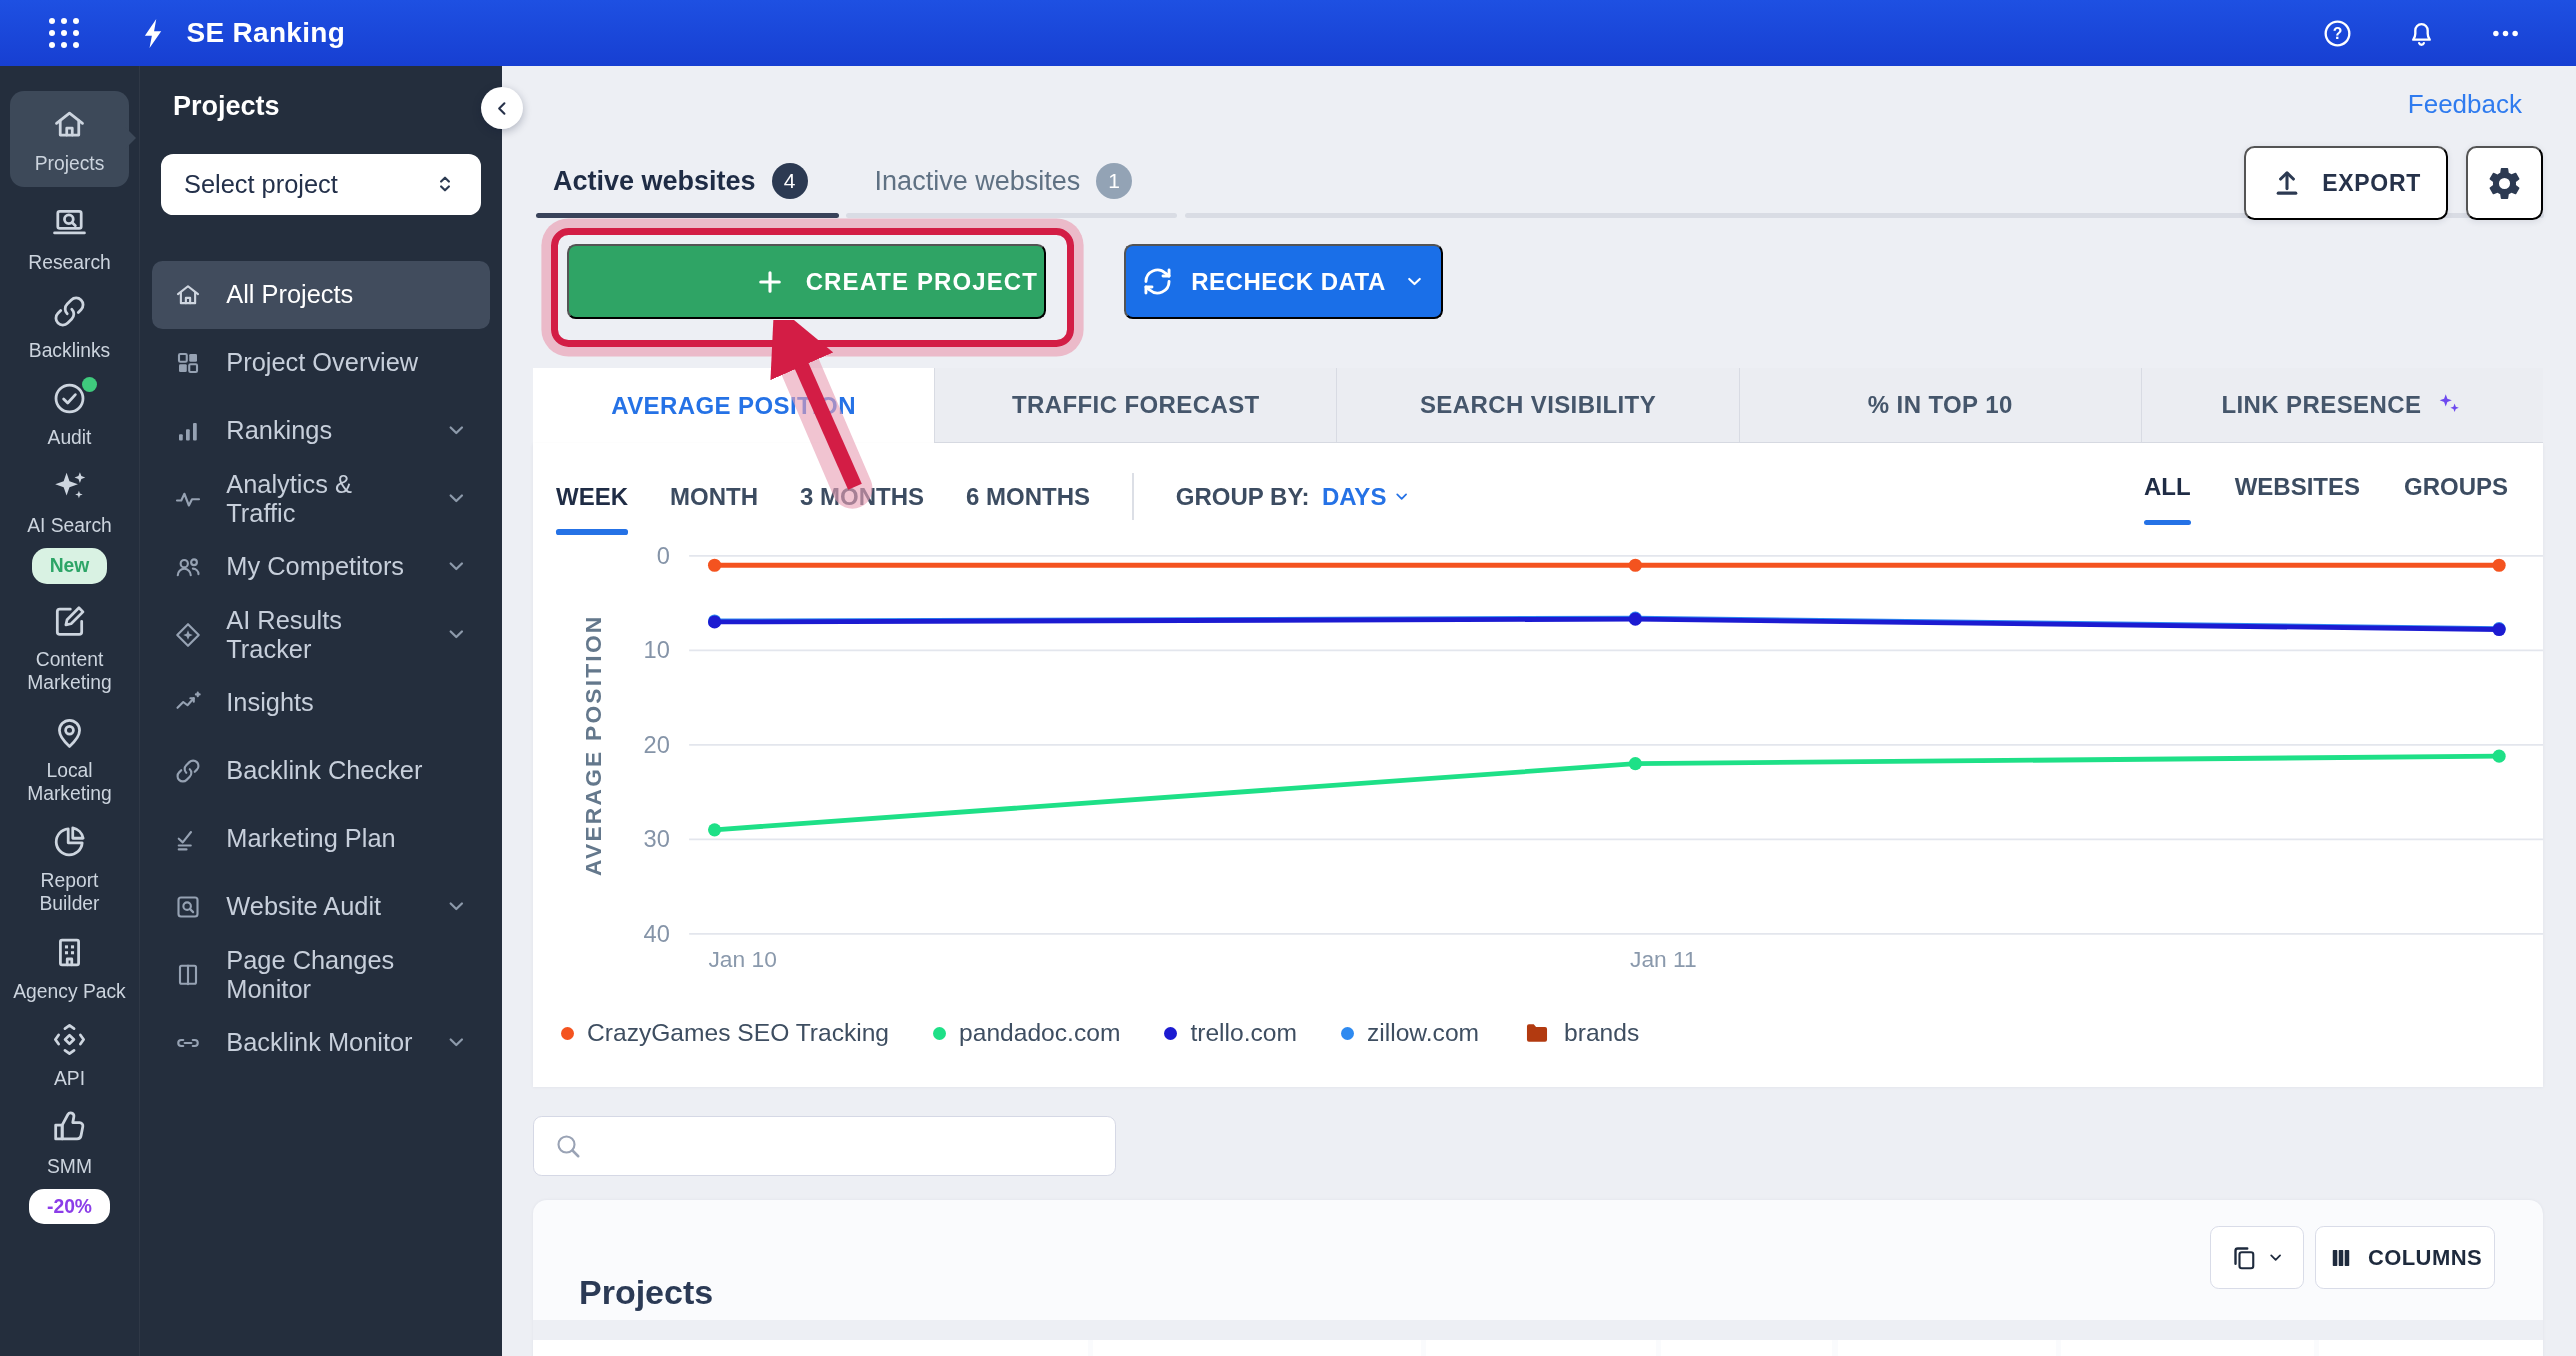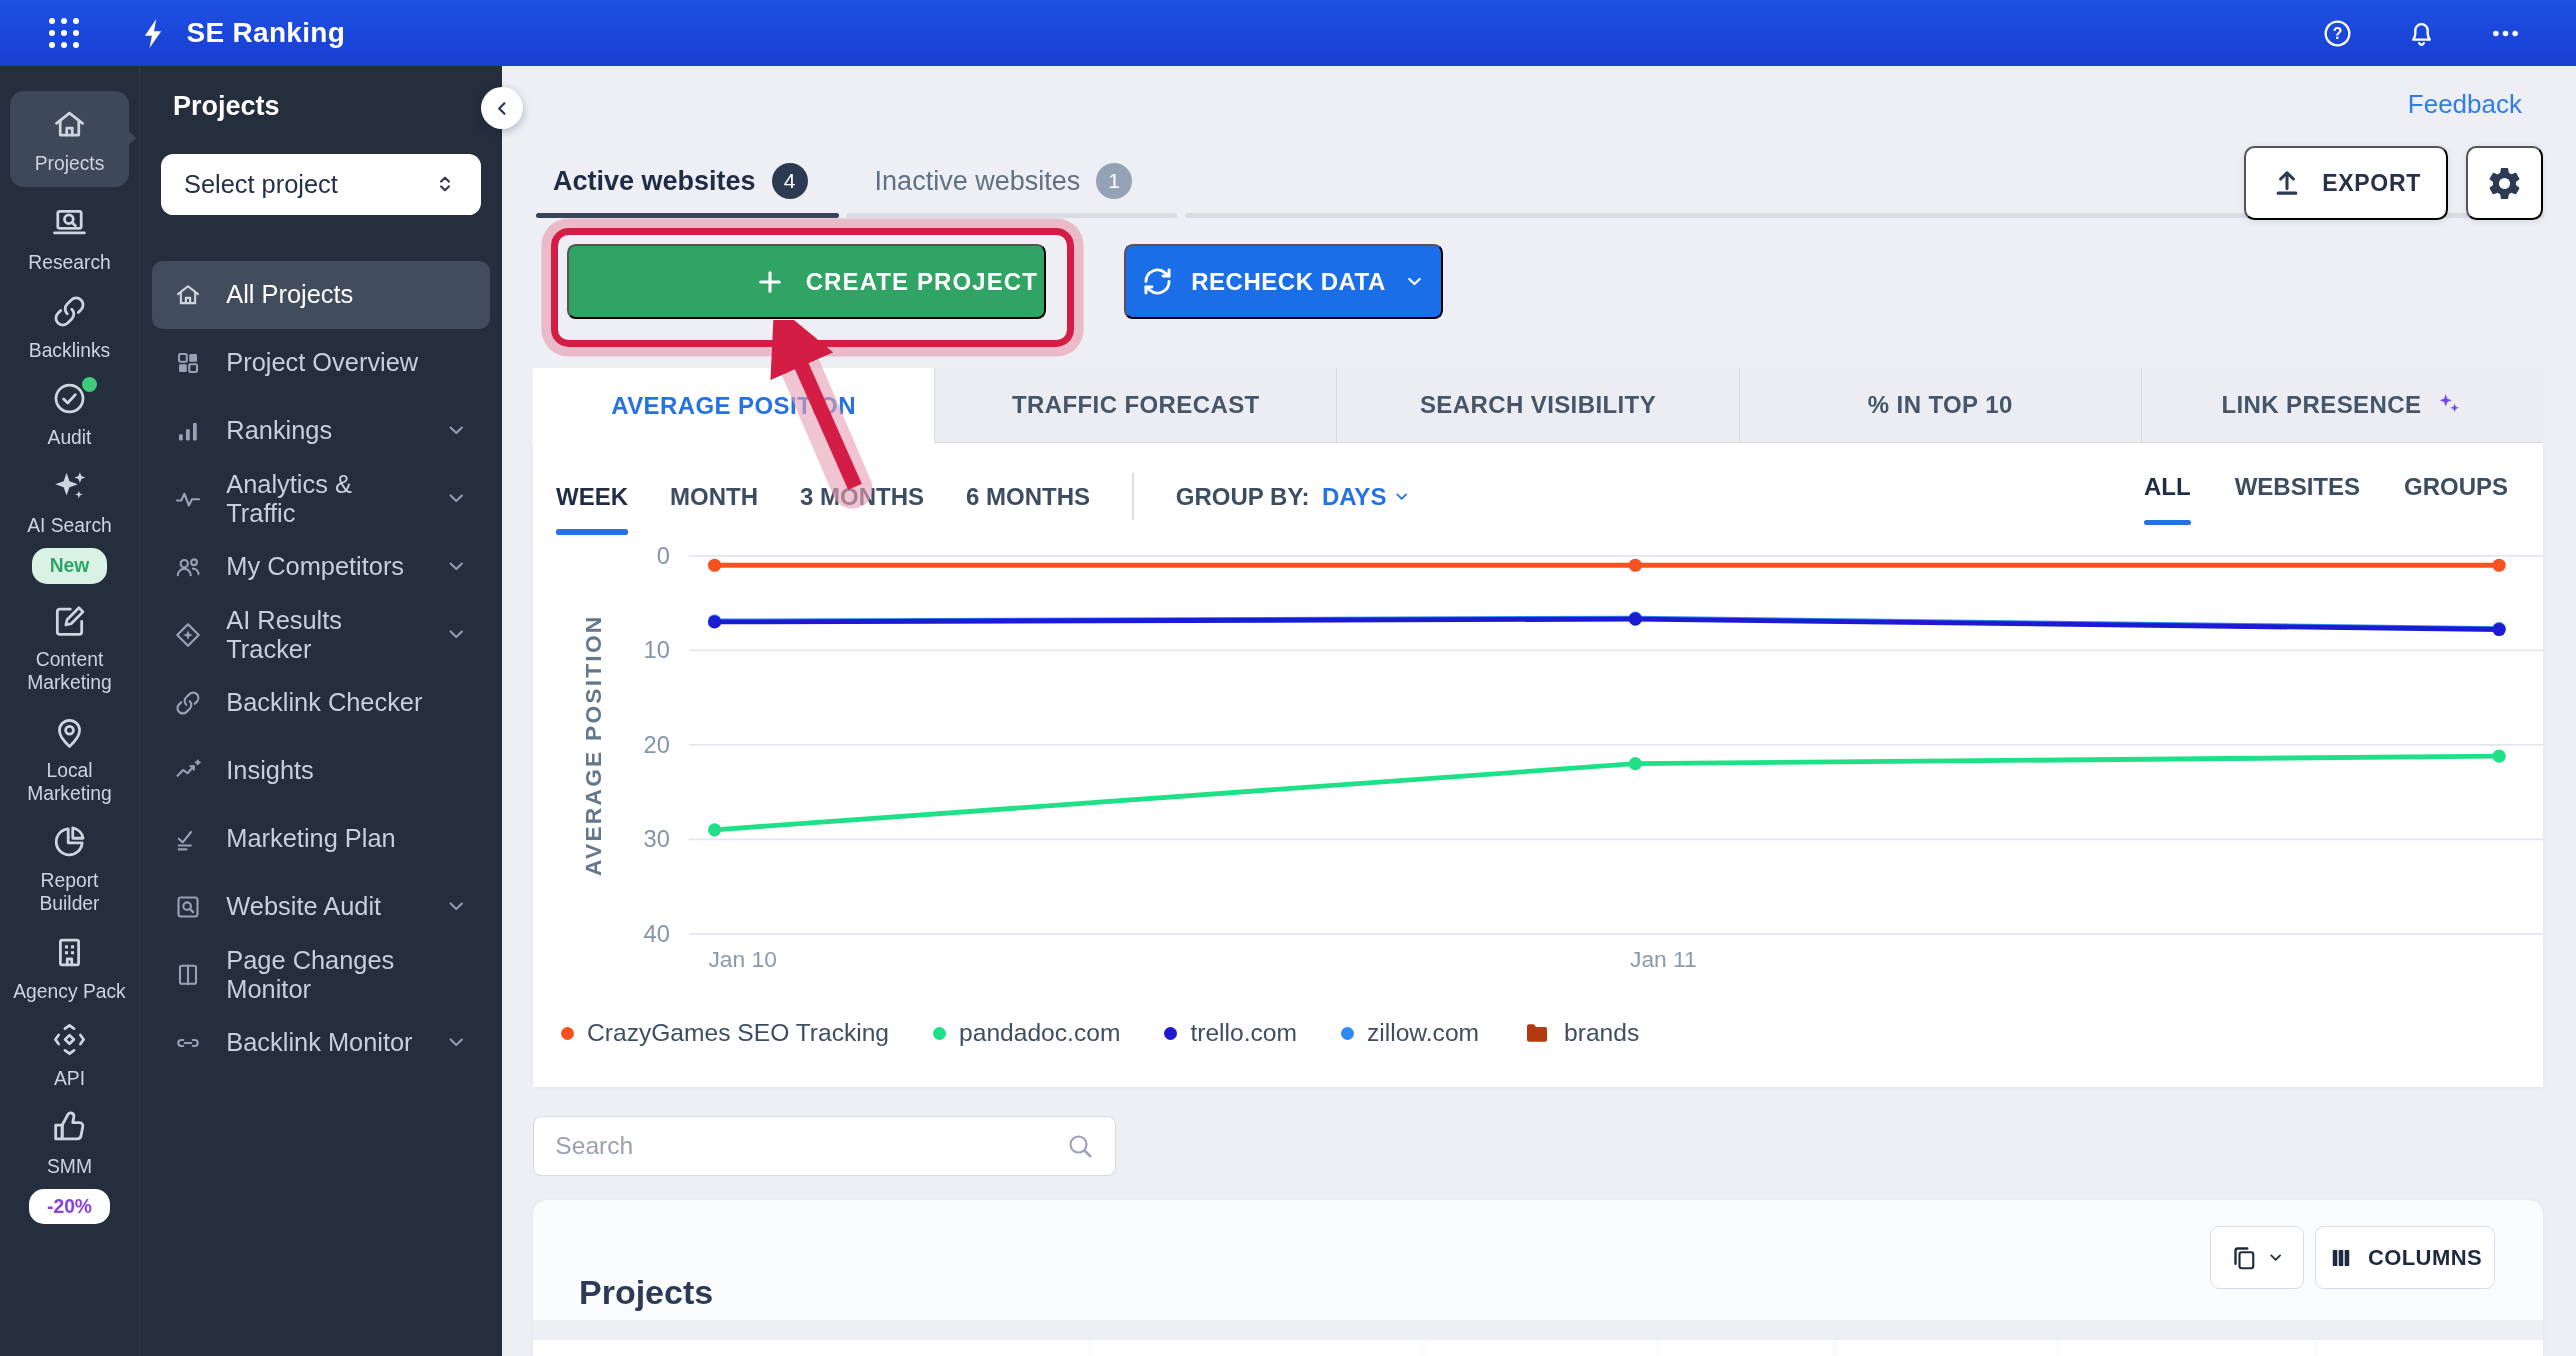--- a/index.html
+++ b/index.html
@@ -396,35 +396,35 @@
           <span>AI Results Tracker</span>
           <span class="icn chev">
             <svg viewBox="0 0 24 24" fill="none" stroke="currentColor" stroke-width="1.7" stroke-linecap="round" stroke-linejoin="round">
               <path d="m6.5 9.3 5.5 5.4 5.5-5.4" stroke-width="2.2"></path>
             </svg>
           </span>
         </li>
         <li class="side-item">
           <span class="icn">
             <svg viewBox="0 0 24 24" fill="none" stroke="currentColor" stroke-width="1.7" stroke-linecap="round" stroke-linejoin="round">
-              <path d="M10.6 13.4a4.2 4.2 0 0 1 0-6l2.5-2.5a4.2 4.2 0 0 1 6 6l-1.7 1.7"></path>
-              <path d="M13.4 10.6a4.2 4.2 0 0 1 0 6l-2.5 2.5a4.2 4.2 0 0 1-6-6l1.7-1.7"></path>
-            </svg>
-          </span>
-          <span>Backlink Checker</span>
-        </li>
-        <li class="side-item">
-          <span class="icn">
-            <svg viewBox="0 0 24 24" fill="none" stroke="currentColor" stroke-width="1.7" stroke-linecap="round" stroke-linejoin="round">
               <path d="m3.6 15.8 4.6-4.6 3.4 2.6 5-5.6"></path>
               <path d="M13.9 8.2h2.7v2.7"></path>
               <path d="M19.8 3.6v3M18.3 5.1h3"></path>
             </svg>
           </span>
           <span>Insights</span>
+        </li>
+        <li class="side-item">
+          <span class="icn">
+            <svg viewBox="0 0 24 24" fill="none" stroke="currentColor" stroke-width="1.7" stroke-linecap="round" stroke-linejoin="round">
+              <path d="M10.6 13.4a4.2 4.2 0 0 1 0-6l2.5-2.5a4.2 4.2 0 0 1 6 6l-1.7 1.7"></path>
+              <path d="M13.4 10.6a4.2 4.2 0 0 1 0 6l-2.5 2.5a4.2 4.2 0 0 1-6-6l1.7-1.7"></path>
+            </svg>
+          </span>
+          <span>Backlink Checker</span>
         </li>
         <li class="side-item">
           <span class="icn">
             <svg viewBox="0 0 24 24" fill="none" stroke="currentColor" stroke-width="1.7" stroke-linecap="round" stroke-linejoin="round">
               <path d="m4.6 11.8 3.2 2.9 6.6-8.3"></path>
               <path d="M4.6 17.2h9.6"></path>
               <path d="M4.6 20.3h6.2"></path>
             </svg>
           </span>
           <span>Marketing Plan</span>
@@ -640,21 +640,20 @@
             <svg viewBox="0 0 24 24" fill="currentColor">
               <path d="M3.4 6.2A1.7 1.7 0 0 1 5.1 4.5h4.1l2 2.4h7.7a1.7 1.7 0 0 1 1.7 1.7v9.2a1.7 1.7 0 0 1-1.7 1.7H5.1a1.7 1.7 0 0 1-1.7-1.7z"></path>
             </svg>
           </span>
           <span>brands</span>
         </span>
       </div>
   </section>
 
   <div class="search-box">
-    <input type="text" placeholder="Search" style="">
     <span class="icn" id="search-icon">
         <svg viewBox="0 0 24 24" fill="none" stroke="currentColor" stroke-width="1.7" stroke-linecap="round" stroke-linejoin="round">
           <circle cx="10.8" cy="10.8" r="6.4"></circle>
           <path d="m15.6 15.6 4.6 4.6" stroke-width="2"></path>
         </svg>
       </span>
   </div>
 
   <section class="projects-panel">
     <h3 class="panel-title">Projects</h3>

